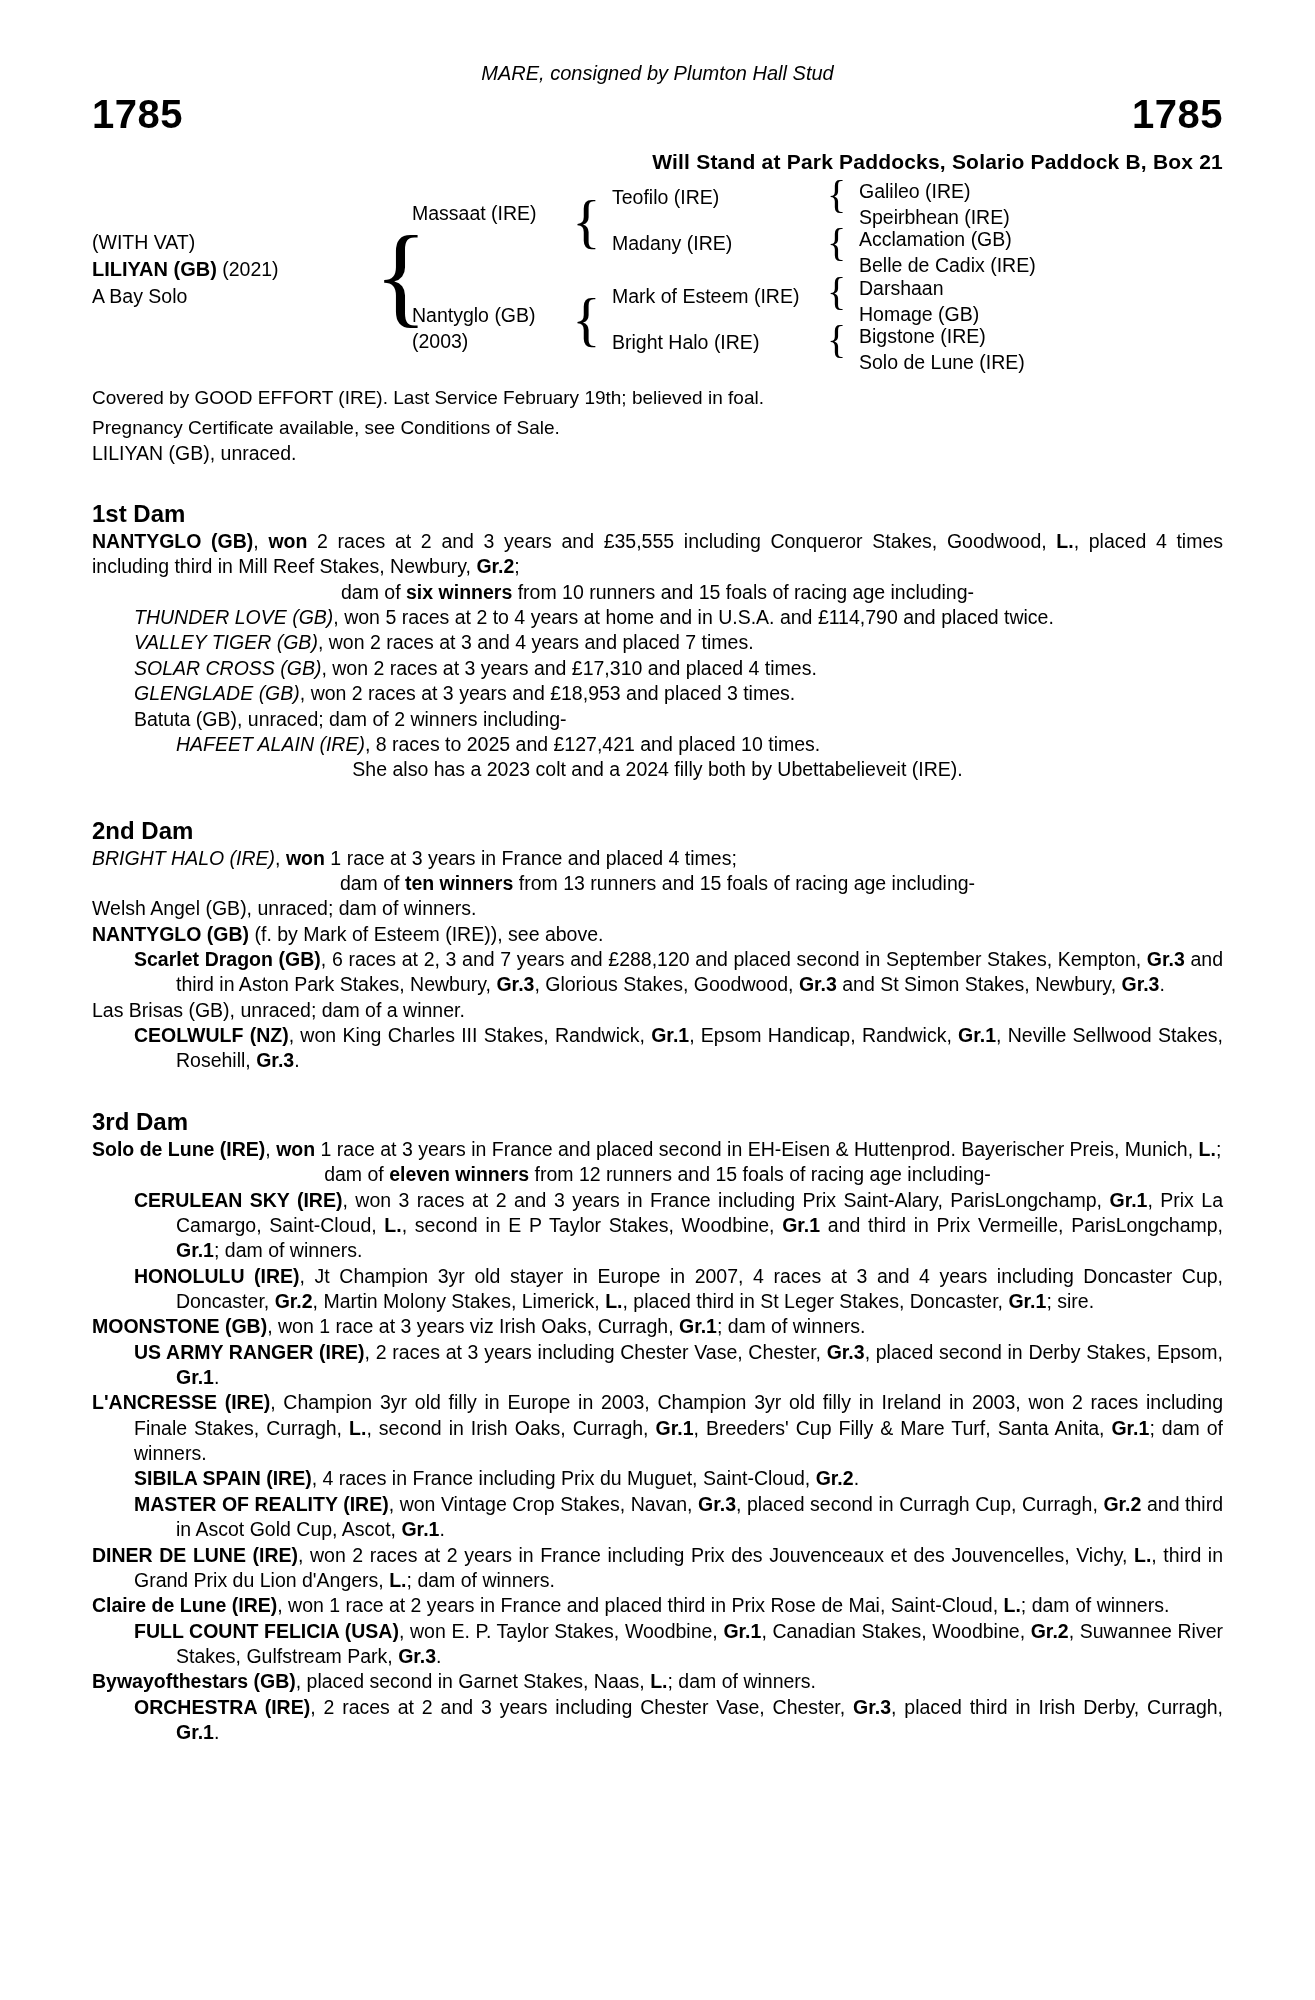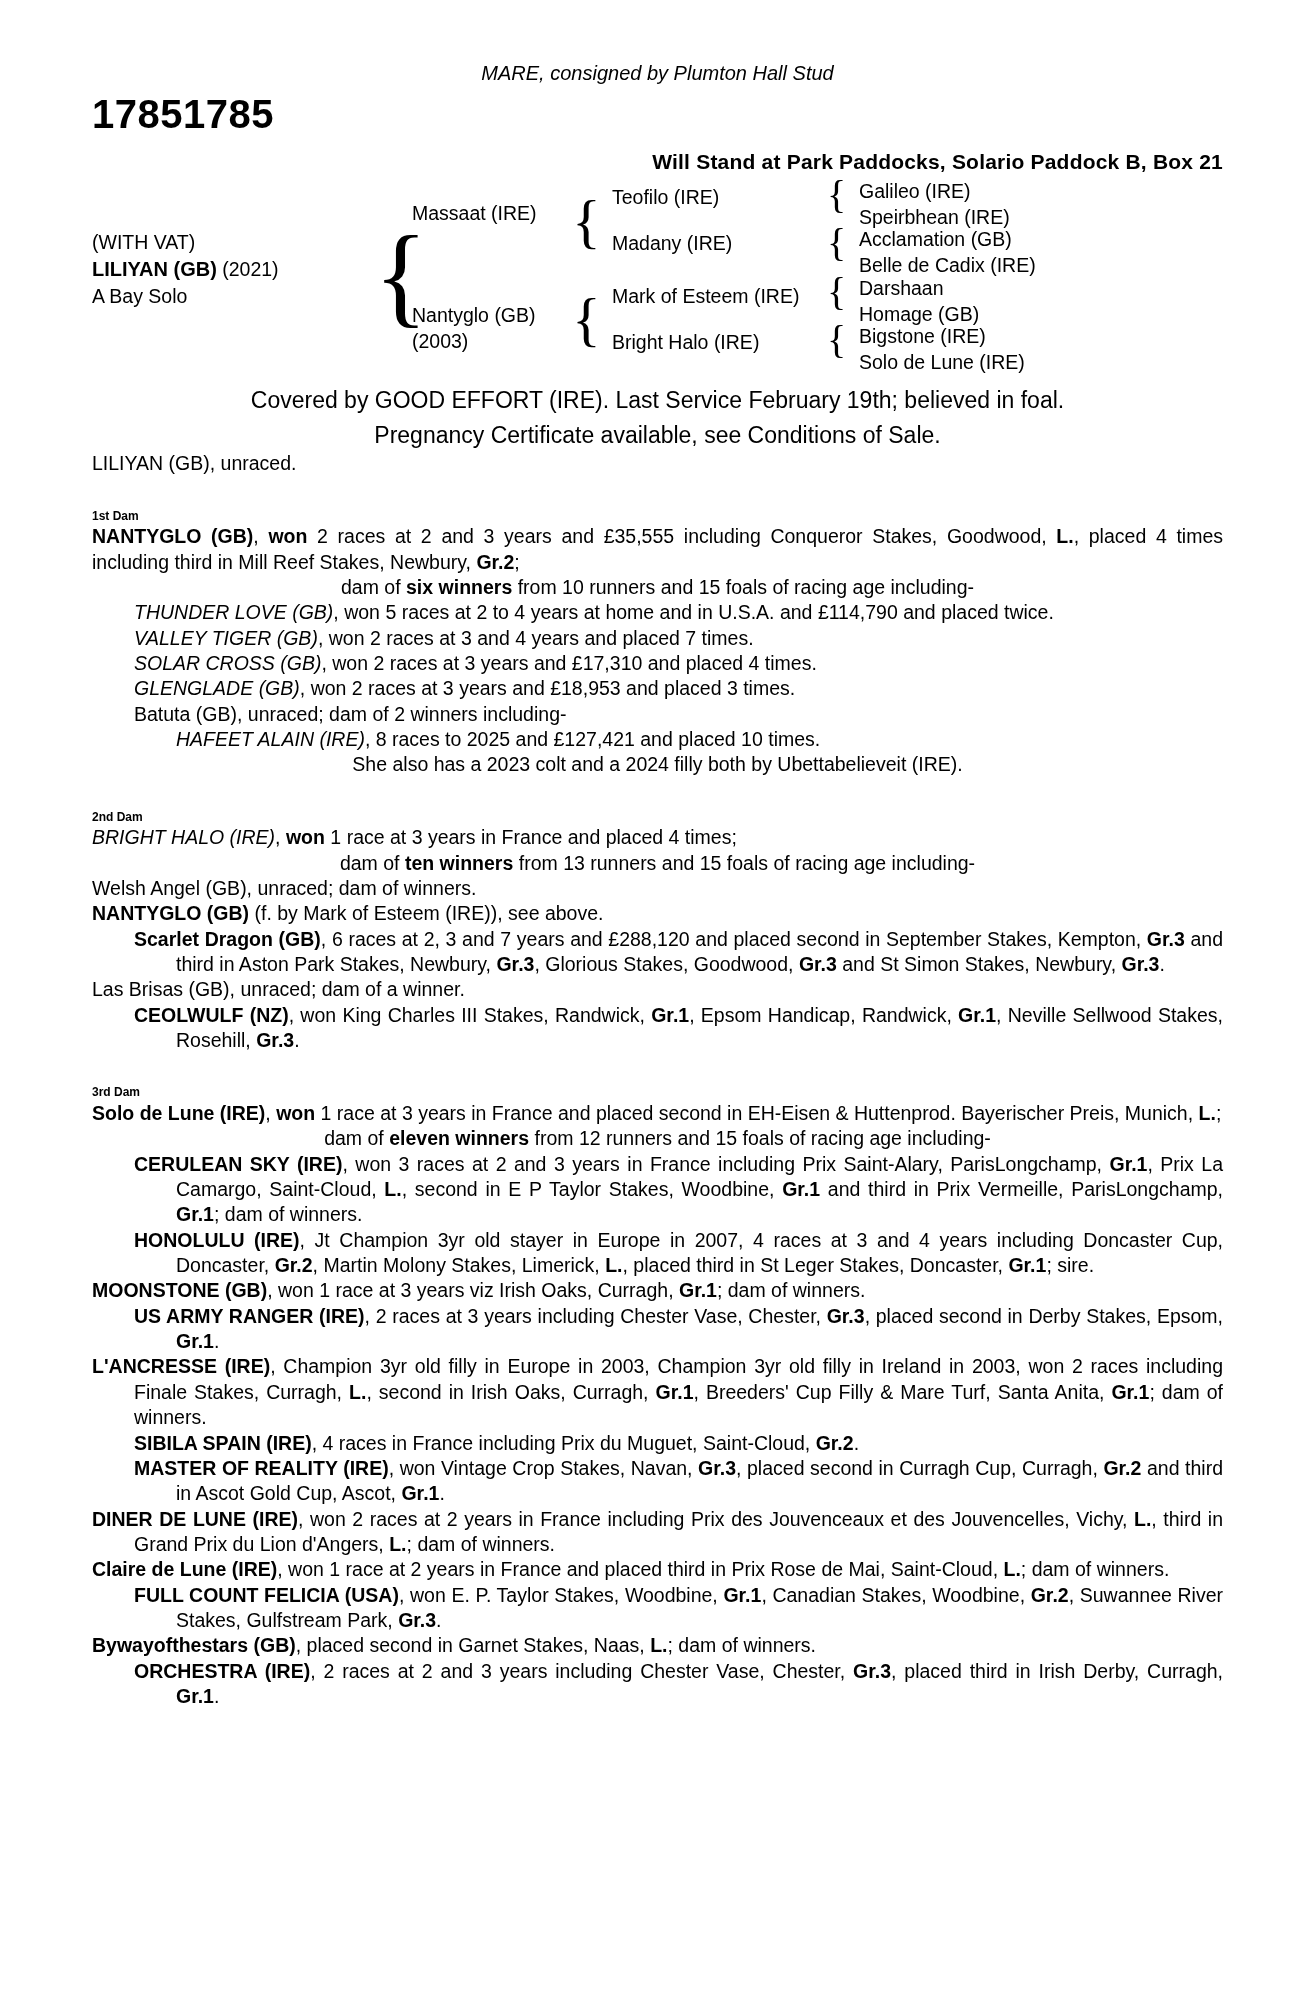--- a/index.html
+++ b/index.html
@@ -23,20 +23,21 @@
   }
   
   .consign-line {
     text-align: center;
     font-style: italic;
     font-size: 20px;
     margin: 0 0 2px 0;
   }
   .lotline {
     display: flex;
+    justify-content: space-between;
     align-items: flex-start;
     font-weight: bold;
     font-size: 40px;
     letter-spacing: 0.5px;
     margin: 0 0 8px 0;
   }
   .standline {
     font-weight: bold;
     font-size: 21px;
     letter-spacing: 0.2px;
@@ -103,32 +104,32 @@
     left: 32px;
     width: 310px;
   }
   .bigbrace {
     position: absolute;
     left: 0;
     font-family: "Liberation Serif", serif;
     font-weight: 300;
   }
   .covered {
-    text-align: center;
-    font-size: 23px;
+    text-align: left;
+    font-size: 19px;
     line-height: 1.35;
     margin: 4px 0 0 0;
   }
   .unraced-line {
     margin: 30px 0 0 0;
   }
   
   .dam-head {
     font-weight: bold;
-    font-size: 12px;
+    font-size: 24px;
     margin: 32px 0 0 0;
   }
   p.body {
     margin: 0;
     text-align: justify;
     text-justify: inter-word;
   }
   p.nojust {
     margin: 0;
     text-align: center;

